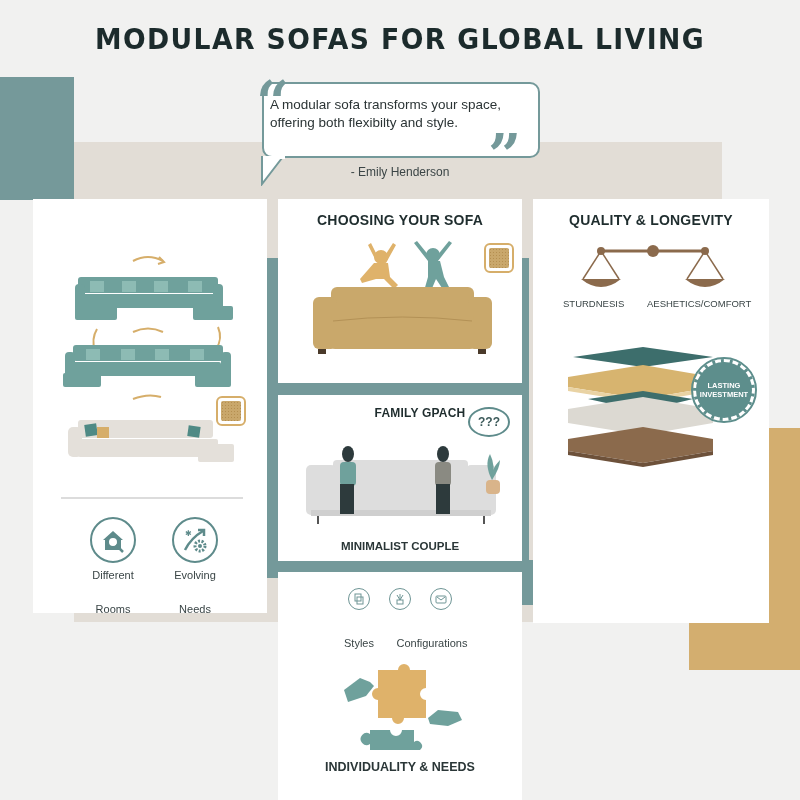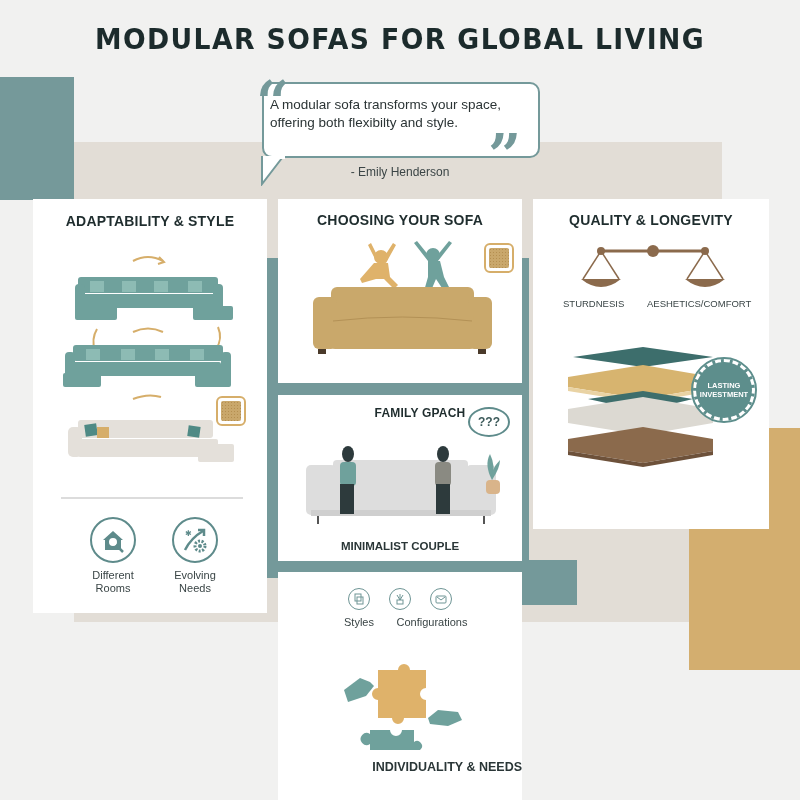--- a/index.html
+++ b/index.html
@@ -21,21 +21,21 @@
 
   
   .quote-box { left: 262px; top: 82px; width: 278px; height: 76px; border: 2px solid #74999a; border-radius: 10px; background: #ffffff; }
   .quote-tail { left: 260px; top: 156px; width: 30px; height: 30px; }
   .quote-text { left: 270px; top: 96px; width: 262px; text-align: left; font-size: 13.5px; line-height: 18px; color: #2b3435; }
   .quote-mark { font-family: "DejaVu Serif", serif; font-weight: bold; color: #74999a; font-size: 58px; line-height: 1; }
   .quote-author { left: 280px; top: 165px; width: 240px; text-align: center; font-size: 12px; color: #3b4546; }
 
   .icon-circle { width: 46px; height: 46px; border: 2px solid #5e8b8b; border-radius: 50%; display: flex; align-items: center; justify-content: center; }
   .small-circle { width: 22px; height: 22px; border: 1.3px solid #6e9595; border-radius: 50%; display: flex; align-items: center; justify-content: center; }
-  .icon-label { font-size: 11px; text-align: center; color: #3a4546; line-height: 13px; }
+  .icon-label { font-size: 11px; text-align: center; color: #3a4546; line-height: 13px; margin-top: 21px; }
   .swatch { width: 30px; height: 30px; border: 2px solid #d6ae6a; border-radius: 6px; padding: 3px; background:#fff; }
   .swatch-inner { width: 100%; height: 100%; background: #c9a76b; border-radius: 2px; background-image: radial-gradient(#b58f50 1px, transparent 1px); background-size: 3px 3px; }
 </style>
 </head>
 <body>
 
 <div class="abs bg-beige-main"></div>
 <div class="abs bg-teal-tl"></div>
 <div class="abs bg-teal-center"></div>
 <div class="abs bg-teal-br"></div>
@@ -47,21 +47,20 @@
 <svg class="abs quote-tail" viewBox="0 0 30 30">
   <path d="M2 0 L2 28 L22 2" fill="#ffffff" stroke="#74999a" stroke-width="2"></path>
   <rect x="3" y="0" width="22" height="3" fill="#ffffff"></rect>
 </svg>
 <div class="abs quote-mark" style="left:256px;top:74px;">“</div>
 <div class="abs quote-mark" style="left:488px;top:126px;">”</div>
 <div class="abs quote-text">A modular sofa transforms your space, offering both flexibilty and style.</div>
 <div class="abs quote-author">- Emily Henderson</div>
 
 <div class="card" style="left:33px;top:199px;width:234px;height:414px;">
-  <div class="card-title" style="margin-top:14px;">ADAPTABILITY &amp; STYLE</div>
   <svg style="position:absolute;left:0;top:40px;" width="234" height="240" viewBox="0 0 234 240">
 
     <path d="M100 22 Q115 14 130 22" stroke="#d6ae6a" stroke-width="2" fill="none"></path>
     <path d="M126 18 L131 23 L125 25" stroke="#d6ae6a" stroke-width="2" fill="none"></path>
 
     <g fill="#6fa19c">
       <rect x="45" y="38" width="140" height="16" rx="3"></rect>
       <rect x="42" y="45" width="10" height="30" rx="4"></rect>
       <rect x="180" y="45" width="10" height="30" rx="4"></rect>
       <rect x="48" y="55" width="140" height="14" rx="2"></rect>
@@ -213,24 +212,24 @@
       </svg>
   </div>
   <div class="icon-label" style="position:absolute;left:60px;top:44px;width:42px;">Styles</div>
   <div class="icon-label" style="position:absolute;left:114px;top:44px;width:80px;">Configurations</div>
   <svg style="position:absolute;left:60px;top:78px;" width="130" height="100" viewBox="0 0 130 100">
     <path d="M40 20 L60 20 A6 6 0 1 1 72 20 L88 20 L88 38 A6 6 0 1 0 88 50 L88 68 L66 68 A6 6 0 1 1 54 68 L40 68 L40 50 A6 6 0 1 1 40 38 Z" fill="#dfb26a"></path>
     <path d="M32 80 L52 80 A6 6 0 1 0 64 80 L76 80 L76 92 A5 5 0 1 1 76 100 L32 100 L32 94 A6 6 0 1 1 32 84 Z" fill="#6fa19c"></path>
     <path d="M6 40 L22 28 L32 32 L36 36 L28 46 L10 52 Z" fill="#6fa19c"></path>
     <path d="M120 62 L100 60 L90 68 L92 74 L110 76 L124 70 Z" fill="#6fa19c"></path>
   </svg>
-  <div class="card-caption" style="position:absolute;left:0;top:188px;width:244px;font-size:12.5px;text-align:right;">INDIVIDUALITY &amp; NEEDS</div>
-</div>
-
-<div class="card" style="left:533px;top:199px;width:236px;height:330px;">
+  <div class="card-caption" style="position:absolute;left:0;top:188px;width:244px;font-size:12.5px;">INDIVIDUALITY &amp; NEEDS</div>
+</div>
+
+<div class="card" style="left:533px;top:199px;width:236px;height:424px;">
   <div class="card-title" style="margin-top:13px;">QUALITY &amp; LONGEVITY</div>
   <svg style="position:absolute;left:30px;top:40px;" width="180" height="58" viewBox="0 0 180 58">
     <line x1="38" y1="12" x2="142" y2="12" stroke="#8b6a4c" stroke-width="3"></line>
     <circle cx="90" cy="12" r="6" fill="#8b6a4c"></circle>
     <circle cx="38" cy="12" r="4" fill="#8b6a4c"></circle>
     <circle cx="142" cy="12" r="4" fill="#8b6a4c"></circle>
     <line x1="38" y1="12" x2="20" y2="40" stroke="#8b6a4c" stroke-width="1.5"></line>
     <line x1="38" y1="12" x2="56" y2="40" stroke="#8b6a4c" stroke-width="1.5"></line>
     <path d="M18 40 L58 40 Q38 56 18 40 Z" fill="#8b6a4c"></path>
     <line x1="142" y1="12" x2="124" y2="40" stroke="#8b6a4c" stroke-width="1.5"></line>

